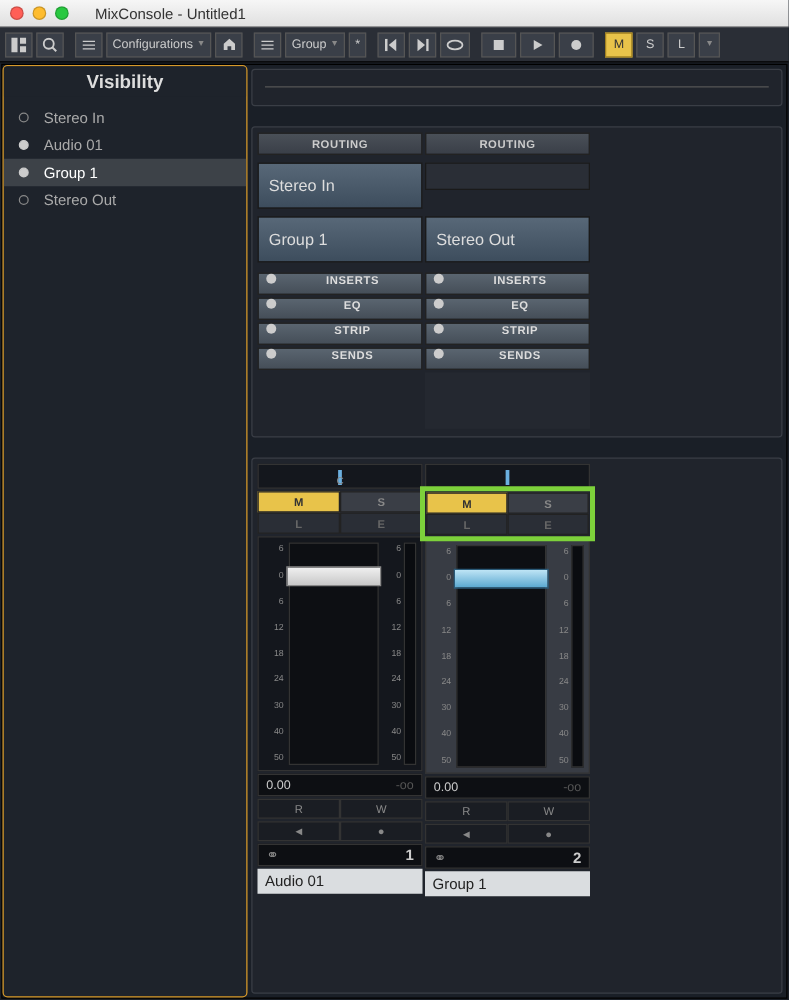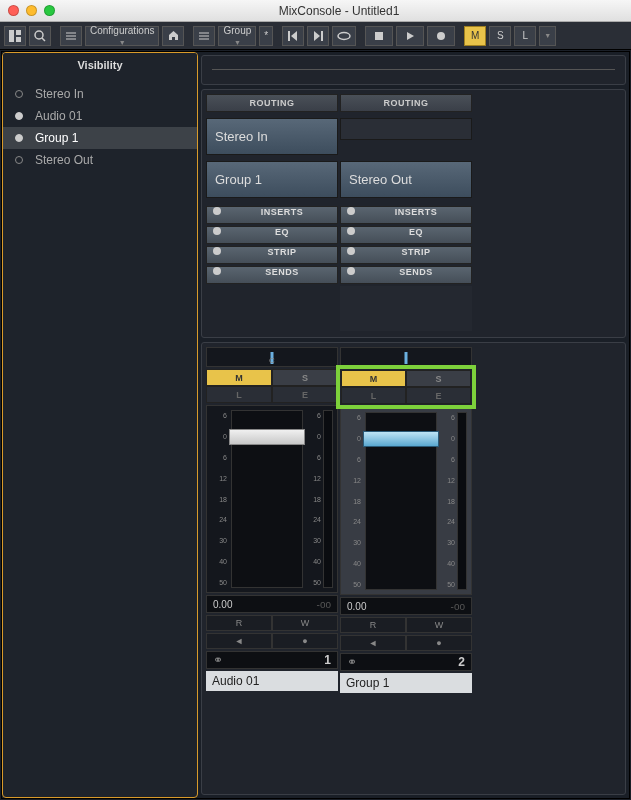--- a/index.html
+++ b/index.html
@@ -1,42 +1,42 @@
 <!DOCTYPE html>
 <html><head>
 <meta charset="utf-8">
 <style>
 * { box-sizing: border-box; margin: 0; padding: 0; font-family: Arial, Helvetica, sans-serif; }
 body { background: #1a1f27; width: 631px; height: 800px; overflow: hidden; color: #aaa; font-size: 11px; }
 .titlebar { height: 22px; background: linear-gradient(#f6f6f6,#e0e0e0); display: flex; align-items: center; padding: 0 8px; border-bottom: 1px solid #aaa; }
 .traffic { display: flex; gap: 7px; }
 .dot { width: 11px; height: 11px; border-radius: 50%; border: 0.5px solid rgba(0,0,0,0.2); }
-.titlebar .title { flex: 1; text-align: center; font-size: 12px; color: #333; }
+.titlebar .title { flex: 1; font-size: 12px; color: #333; padding-left: 21px; }
 
 .toolbar { height: 28px; background: #2a2e36; display: flex; align-items: center; padding: 0 4px; gap: 3px; border-bottom: 1px solid #000; }
-.tbtn { background: #3a3f48; border: 1px solid #555; color: #ccc; height: 20px; min-width: 22px; display: inline-flex; align-items: center; justify-content: center; font-size: 10px; cursor: pointer; padding: 0 4px; flex-direction: column; }
+.tbtn { background: #3a3f48; border: 1px solid #555; color: #ccc; height: 20px; min-width: 22px; display: inline-flex; align-items: center; justify-content: center; font-size: 10px; cursor: pointer; padding: 0 4px; }
 .tbtn.dd { display: inline-flex; gap: 3px; }
 .tbtn .arrow { font-size: 7px; color: #888; }
 .toolbar .sep { width: 3px; }
 .tbtn.y { background: #e8c34a; color: #333; border-color: #a08020; }
 .tbtn.play { min-width: 28px; }
 
 .main { display: flex; height: 748px; border: 1px solid #000; margin: 1px; }
 .left { width: 196px; border: 1px solid #d89a2a; border-radius: 4px; background: #1e232b; overflow: hidden; display: flex; flex-direction: column; }
 .tabs { display: flex; height: 24px; }
-.tab { flex: 1; display: flex; align-items: center; justify-content: center; font-size: 11px; font-weight: bold; cursor: pointer; }
+.tab { flex: 1; display: flex; align-items: center; justify-content: center; font-size: 15px; font-weight: bold; cursor: pointer; }
 .tab.active { background: #1e232b; color: #ddd; border-bottom: none; }
 .tab.inactive { background: #141820; color: #888; }
 .vislist { padding: 6px 0; }
 .visitem { display: flex; align-items: center; padding: 4px 12px; gap: 12px; cursor: pointer; font-size: 12px; }
 .visitem.sel { background: #3d4248; color: #fff; }
 .visdot { width: 8px; height: 8px; border-radius: 50%; border: 1.5px solid #888; }
 .visdot.filled { background: #ccc; border-color: #ccc; }
 
-.right { flex: 1; display: flex; flex-direction: column; gap: 4px; padding: 3px; }
+.right { flex: 1; display: flex; flex-direction: column; gap: 16px; padding: 3px; }
 .panel { background: #20242c; border: 1px solid #3a3e46; border-radius: 3px; }
 .scrollzone { height: 30px; padding: 6px; }
 .hrule { height: 8px; border-bottom: 1px solid #555; margin: 0 4px; }
 
 .racks { padding-bottom: 6px; }
 .rcell { width: 132px; }
 .rhdr { background: linear-gradient(#4a5058,#3a3f48); color: #ccc; font-size: 9px; font-weight: bold; text-align: center; padding: 3px 0; border: 1px solid #222; letter-spacing: 0.5px; }
 .rbtn { background: linear-gradient(#586878,#3d4d5d); color: #ddd; font-size: 13px; padding: 10px 8px; border: 1px solid #1a1a1a; margin-top: 2px; cursor: pointer; }
 .rbtn.empty { background: #2a2e36; }
 .subhdr { display: flex; background: linear-gradient(#5a6570,#454e58); border: 1px solid #222; height: 18px; }

